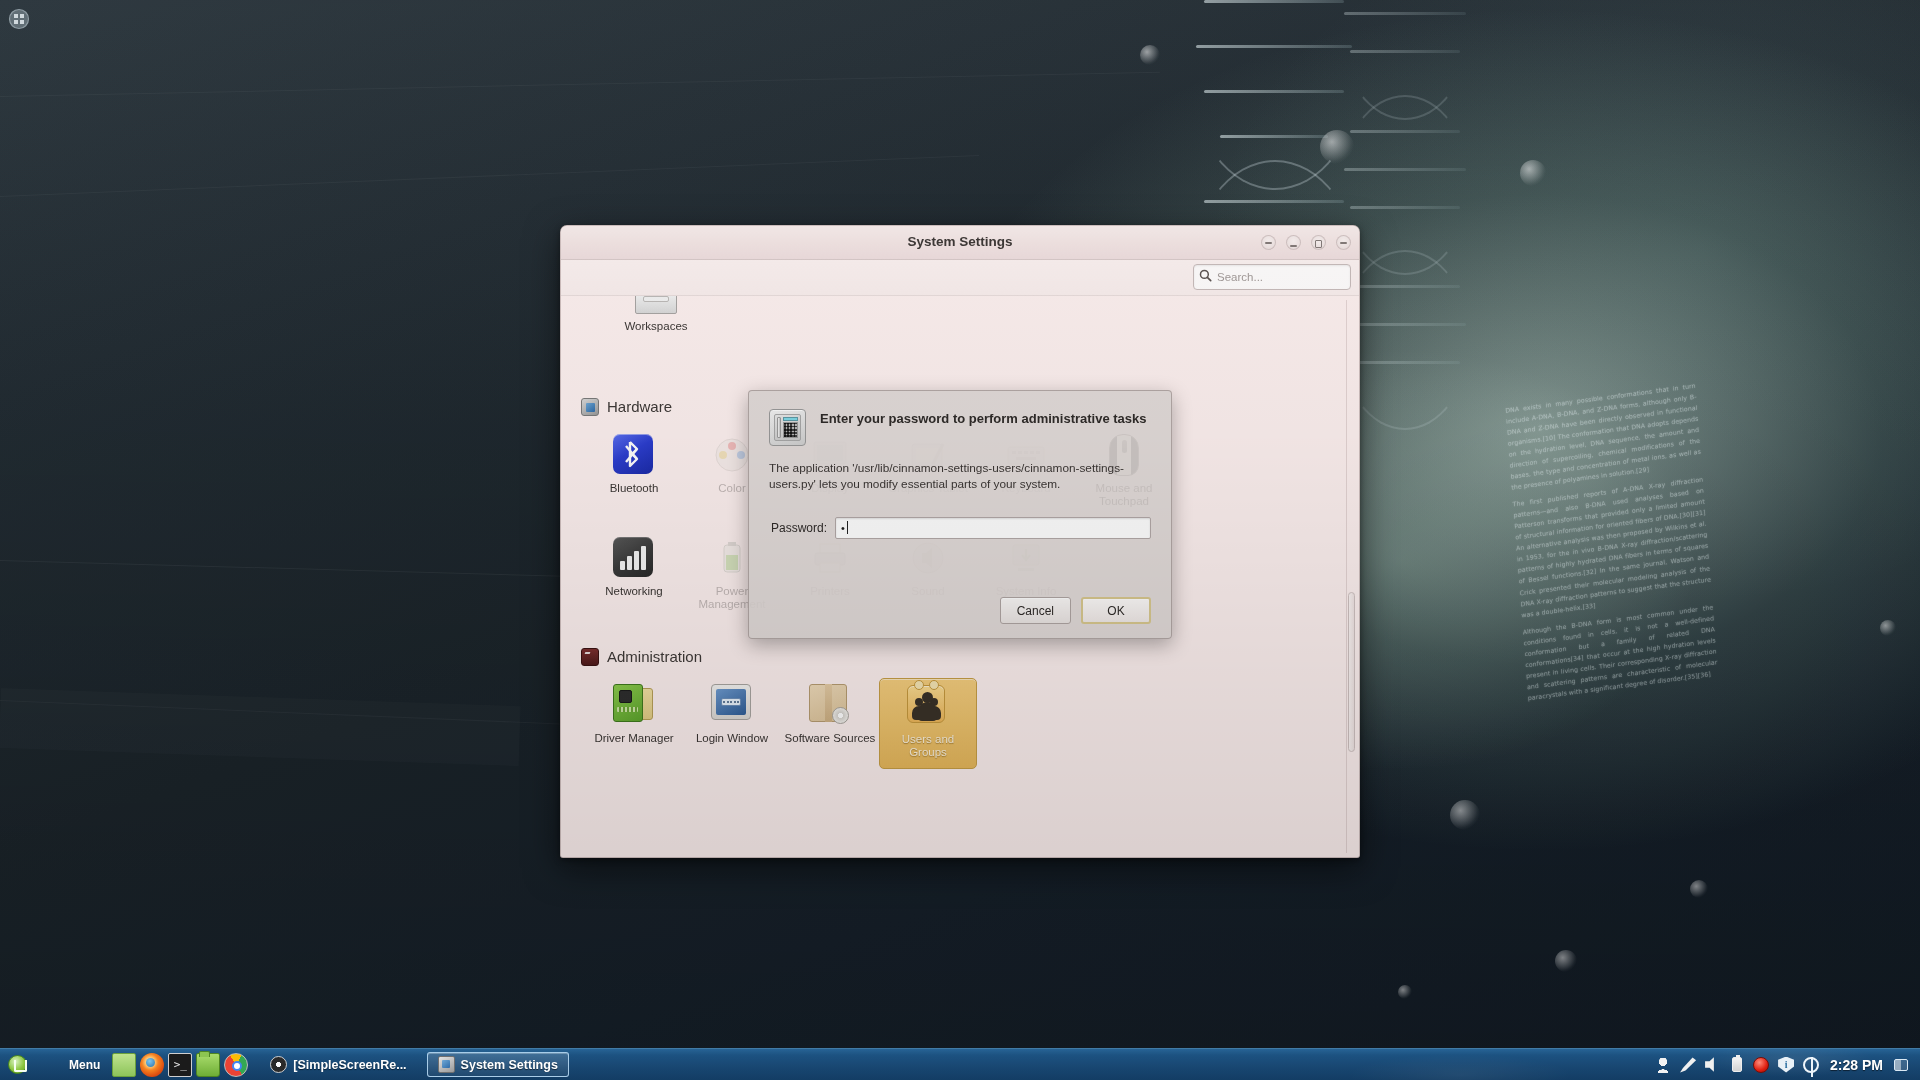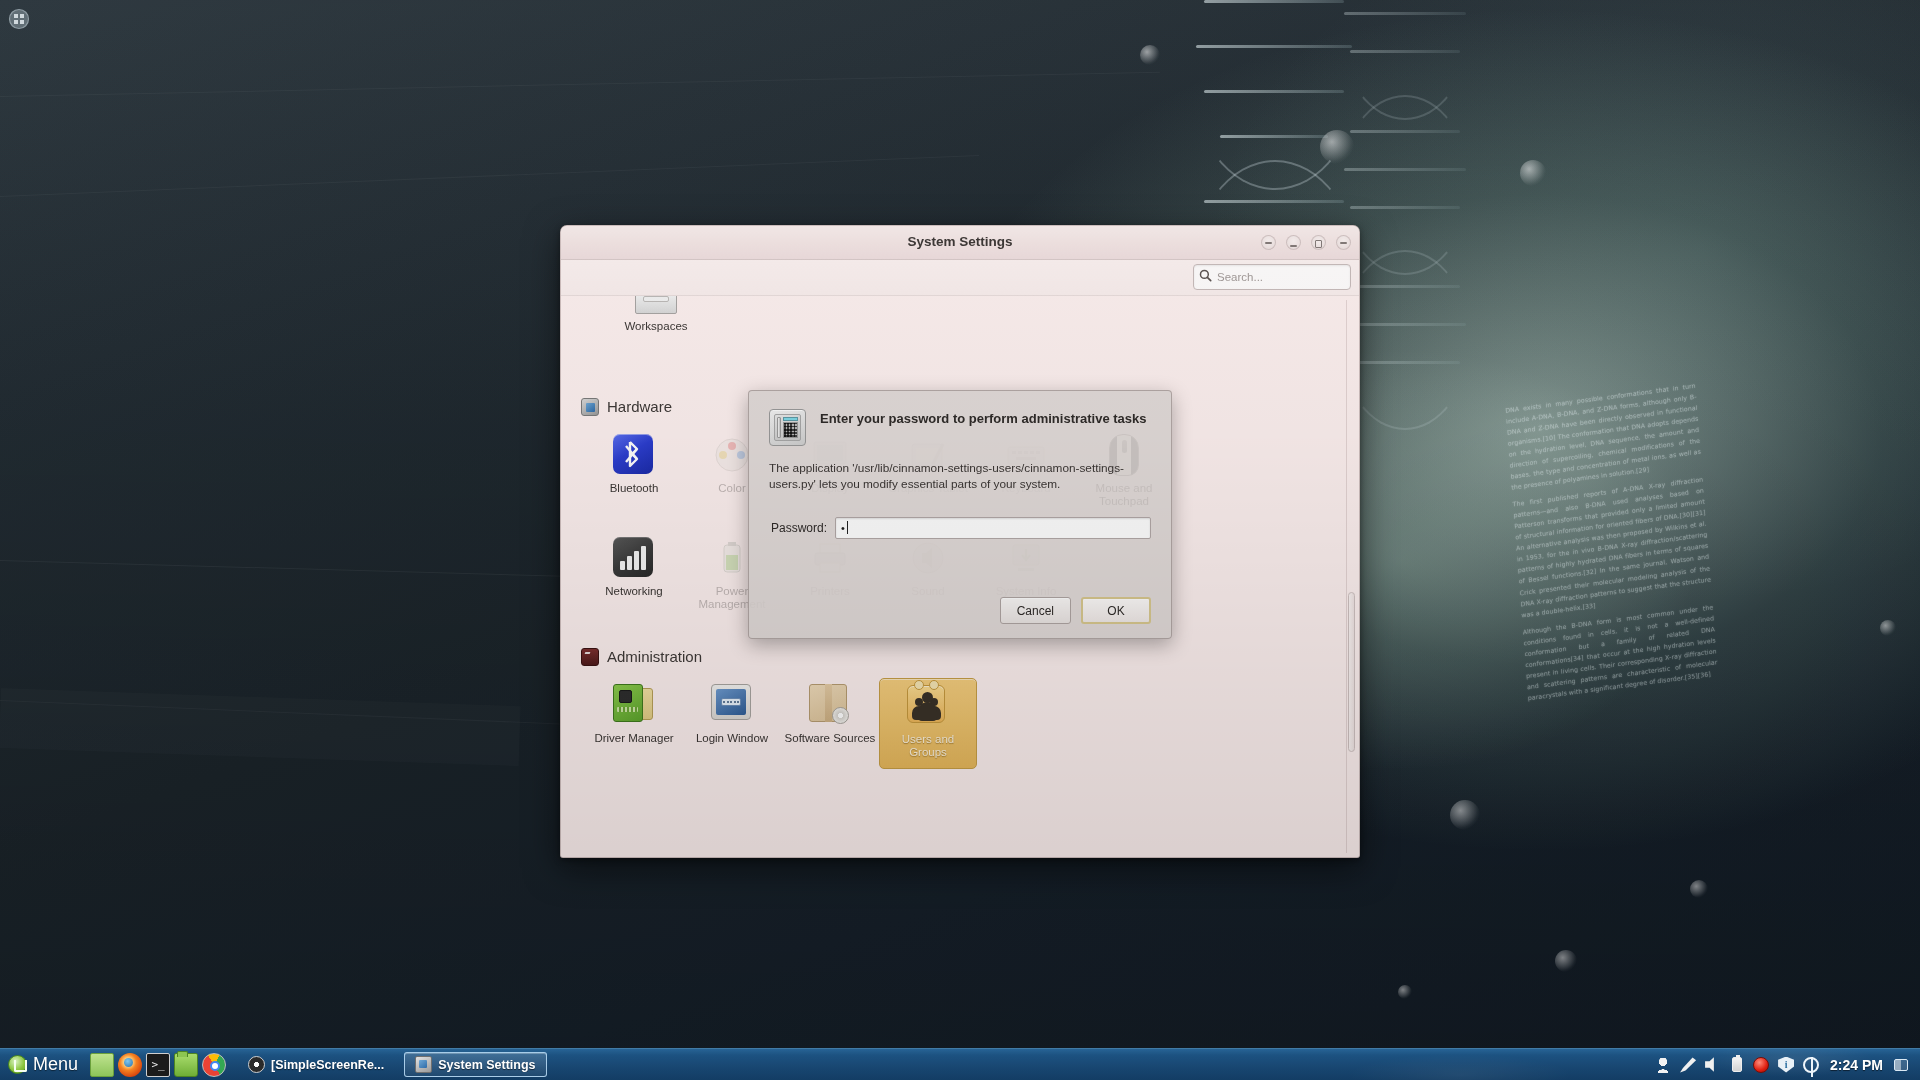--- a/index.html
+++ b/index.html
@@ -363,21 +363,21 @@
     background:
       radial-gradient(ellipse 120px 26px at 1790px 10px, rgba(255,255,255,.10), rgba(255,255,255,0) 70%),
       radial-gradient(ellipse 160px 30px at 1460px 26px, rgba(255,255,255,.07), rgba(255,255,255,0) 70%);
     pointer-events:none;
   }
   #menu-btn{
     display:flex; align-items:center; gap:6px; height:26px; padding:0 8px 0 4px;
     position:relative; z-index:2;
   }
   #menu-btn .mlabel{
-    font-size:18px; font-weight:normal; color:#ffffff; text-shadow:0 1px 1px rgba(0,0,0,.5);
+    font-size:12px; font-weight:bold; color:#ffffff; text-shadow:0 1px 1px rgba(0,0,0,.5);margin-left:36px;
   }
   .mint-logo{
     width:19px; height:19px; border-radius:50%;
     background:radial-gradient(circle at 38% 32%, #d9f3c4, #8cc63f 55%, #5a9a22 100%);
     border:1px solid #4c8a1c; position:relative;
   }
   .mint-logo:after{
     content:""; position:absolute; left:5px; top:4px; width:9px; height:10px;
     border:2px solid #f6fff0; border-top:none; border-radius:0 0 2px 2px;
   }
@@ -872,18 +872,18 @@
     </div>
 
     <div id="tray">
       <span class="tray-ico t-user"></span>
       <span class="tray-ico t-pen"></span>
       <span class="tray-ico t-vol"></span>
       <span class="tray-ico t-bat"></span>
       <span class="tray-ico t-rec"></span>
       <span class="tray-ico t-shield"></span>
       <span class="tray-ico t-sync"></span>
-      <span id="clock">2:24 PM</span>
+      <span id="clock">2:28 PM</span>
       <span class="t-wsp"></span>
     </div>
   </div>
 
 </div>
 
 </body></html>

